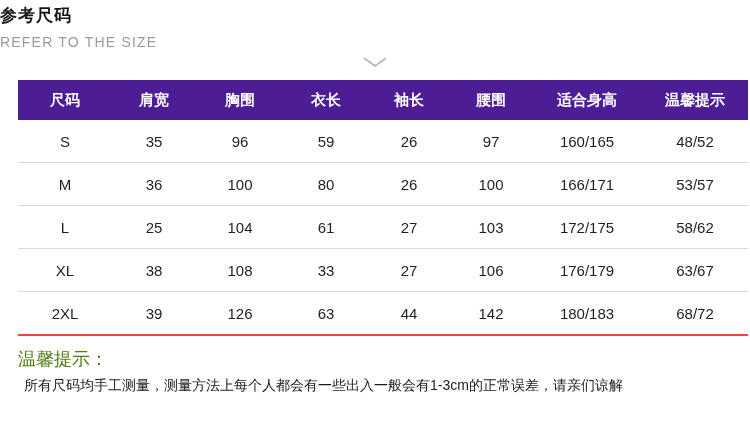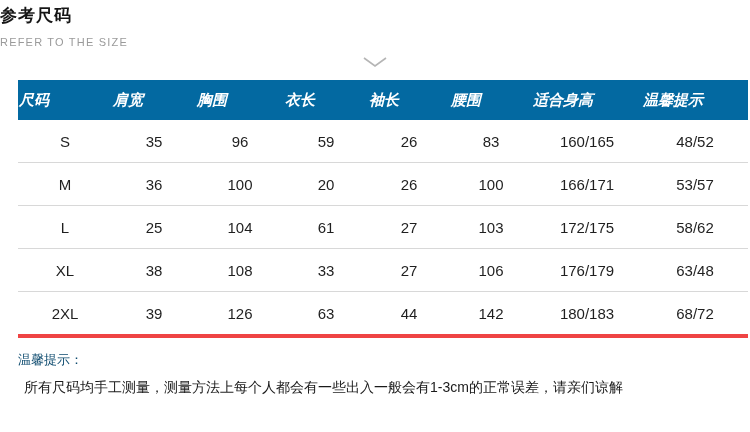--- a/index.html
+++ b/index.html
@@ -24,21 +24,21 @@
     padding-top: 4px;
   }
   .title-cn {
     font-size: 17px;
     font-weight: bold;
     color: #161616;
     letter-spacing: 1px;
     line-height: 24px;
   }
   .title-en {
-    font-size: 11px;
+    font-size: 14px;
     color: #9a9a9a;
     letter-spacing: 1.2px;
     line-height: 20px;
     margin-top: 4px;
   }
   .chevron {
     margin: 4px auto 0 auto;
     width: 26px;
     height: 12px;
   }
@@ -47,48 +47,46 @@
   }
   .table-wrap {
     margin: 12px 18px 0 18px;
   }
   table.size-table {
     width: 714px;
     border-collapse: collapse;
     table-layout: fixed;
   }
   table.size-table th {
-    background: #0369a1;
+    background: #4c1d95;
     color: #ffffff;
     font-size: 15px;
     font-weight: bold;
     height: 38px;
-    text-align: left;
+    text-align: center;
     border: none;
-    font-style: italic;
   }
   table.size-table td {
     height: 40px;
     text-align: center;
     font-size: 15px;
     color: #1f1f1f;
     border-bottom: 1px solid #d8d8d8;
     background: #ffffff;
   }
   table.size-table tbody tr:last-child td {
-    border-bottom: 4px solid #ef4444;
+    border-bottom: 2px solid #ef4444;
   }
   .notes {
     margin: 12px 18px 0 18px;
   }
   .note-title {
-    font-size: 13px;
-    color: #0c4a6e;
+    font-size: 18px;
+    color: #4d7c0f;
     line-height: 22px;
-    font-family: Liberation Mono, monospace;
   }
   .note-body {
     font-size: 14px;
     color: #1a1a1a;
     line-height: 22px;
     padding-left: 6px;
     margin-top: 4px;
   }
 </style>
 </head>
@@ -120,29 +118,29 @@
           <th style="width:104px">温馨提示</th>
         </tr>
       </thead>
       <tbody>
         <tr>
           <td>S</td>
           <td>35</td>
           <td>96</td>
           <td>59</td>
           <td>26</td>
-          <td>83</td>
+          <td>97</td>
           <td>160/165</td>
           <td>48/52</td>
         </tr>
         <tr>
           <td>M</td>
           <td>36</td>
           <td>100</td>
-          <td>20</td>
+          <td>80</td>
           <td>26</td>
           <td>100</td>
           <td>166/171</td>
           <td>53/57</td>
         </tr>
         <tr>
           <td>L</td>
           <td>25</td>
           <td>104</td>
           <td>61</td>
@@ -152,21 +150,21 @@
           <td>58/62</td>
         </tr>
         <tr>
           <td>XL</td>
           <td>38</td>
           <td>108</td>
           <td>33</td>
           <td>27</td>
           <td>106</td>
           <td>176/179</td>
-          <td>63/48</td>
+          <td>63/67</td>
         </tr>
         <tr>
           <td>2XL</td>
           <td>39</td>
           <td>126</td>
           <td>63</td>
           <td>44</td>
           <td>142</td>
           <td>180/183</td>
           <td>68/72</td>

